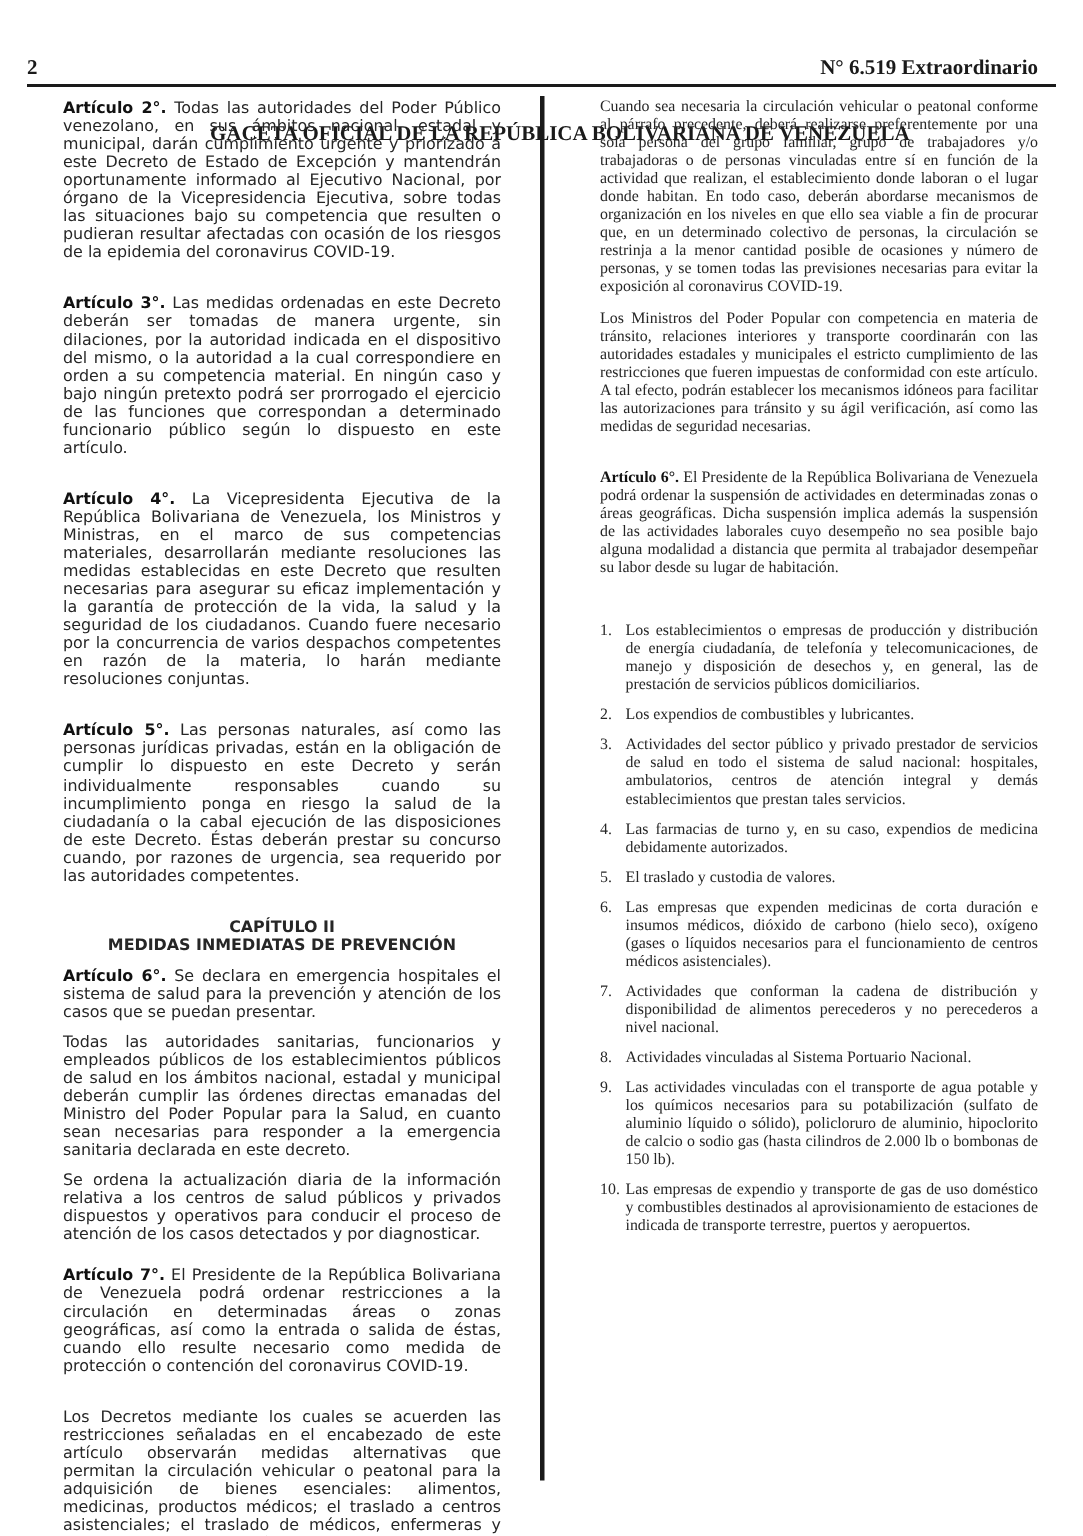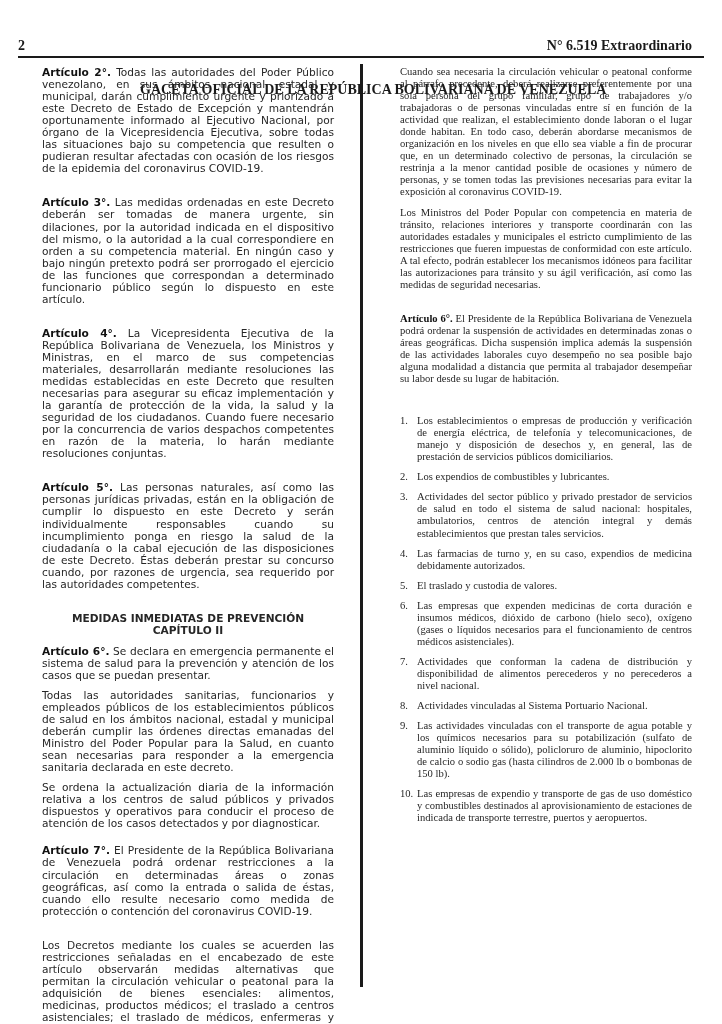--- a/index.html
+++ b/index.html
@@ -38,45 +38,45 @@
 <div class="col left">
   <p><b>Artículo 2°.</b><span> Todas las autoridades del Poder Público venezolano, en sus ámbitos nacional, estadal y municipal, darán cumplimiento urgente y priorizado a este Decreto de Estado de Excepción y mantendrán oportunamente informado al Ejecutivo Nacional, por órgano de la Vicepresidencia Ejecutiva, sobre todas las situaciones bajo su competencia que resulten o pudieran resultar afectadas con ocasión de los riesgos de la epidemia del coronavirus COVID-19.</span></p>
   <div class="gap-l"></div>
   <p><b>Artículo 3°.</b><span> Las medidas ordenadas en este Decreto deberán ser tomadas de manera urgente, sin dilaciones, por la autoridad indicada en el dispositivo del mismo, o la autoridad a la cual correspondiere en orden a su competencia material. En ningún caso y bajo ningún pretexto podrá ser prorrogado el ejercicio de las funciones que correspondan a determinado funcionario público según lo dispuesto en este artículo.</span></p>
   <div class="gap-l"></div>
   <p><b>Artículo 4°.</b><span> La Vicepresidenta Ejecutiva de la República Bolivariana de Venezuela, los Ministros y Ministras, en el marco de sus competencias materiales, desarrollarán mediante resoluciones las medidas establecidas en este Decreto que resulten necesarias para asegurar su eficaz implementación y la garantía de protección de la vida, la salud y la seguridad de los ciudadanos. Cuando fuere necesario por la concurrencia de varios despachos competentes en razón de la materia, lo harán mediante resoluciones conjuntas.</span></p>
   <div class="gap-l"></div>
   <p><b>Artículo 5°.</b><span> Las personas naturales, así como las personas jurídicas privadas, están en la obligación de cumplir lo dispuesto en este Decreto y serán individualmente responsables cuando su incumplimiento ponga en riesgo la salud de la ciudadanía o la cabal ejecución de las disposiciones de este Decreto. Éstas deberán prestar su concurso cuando, por razones de urgencia, sea requerido por las autoridades competentes.</span></p>
   <div class="gap-l"></div>
   <div class="chapter">
+    <div>CAPÍTULO II</div>
     <div>MEDIDAS INMEDIATAS DE PREVENCIÓN</div>
-    <div>CAPÍTULO II</div>
   </div>
   <div class="gap-s"></div>
-  <p><b>Artículo 6°.</b><span> Se declara en emergencia permanente el sistema de salud para la prevención y atención de los casos que se puedan presentar.</span></p>
+  <p><b>Artículo 6°.</b><span> Se declara en emergencia hospitales el sistema de salud para la prevención y atención de los casos que se puedan presentar.</span></p>
   <div class="gap-s"></div>
   <p>Todas las autoridades sanitarias, funcionarios y empleados públicos de los establecimientos públicos de salud en los ámbitos nacional, estadal y municipal deberán cumplir las órdenes directas emanadas del Ministro del Poder Popular para la Salud, en cuanto sean necesarias para responder a la emergencia sanitaria declarada en este decreto.</p>
   <div class="gap-s"></div>
   <p>Se ordena la actualización diaria de la información relativa a los centros de salud públicos y privados dispuestos y operativos para conducir el proceso de atención de los casos detectados y por diagnosticar.</p>
   <div class="gap-m"></div>
   <p><b>Artículo 7°.</b><span> El Presidente de la República Bolivariana de Venezuela podrá ordenar restricciones a la circulación en determinadas áreas o zonas geográficas, así como la entrada o salida de éstas, cuando ello resulte necesario como medida de protección o contención del coronavirus COVID-19.</span></p>
   <div class="gap-l"></div>
   <p>Los Decretos mediante los cuales se acuerden las restricciones señaladas en el encabezado de este artículo observarán medidas alternativas que permitan la circulación vehicular o peatonal para la adquisición de bienes esenciales: alimentos, medicinas, productos médicos; el traslado a centros asistenciales; el traslado de médicos, enfermeras y otros trabajadores de los servicios de salud; los traslados y desplazamientos de vehículos y personas con ocasión de las actividades que no pueden ser objeto de suspensión de conformidad con la normativa vigente, así como el establecimiento de corredores sanitarios, cuando ello fuere necesario.</p>
 </div>
 
 <div class="col right">
   <p>Cuando sea necesaria la circulación vehicular o peatonal conforme al párrafo precedente, deberá realizarse preferentemente por una sola persona del grupo familiar, grupo de trabajadores y/o trabajadoras o de personas vinculadas entre sí en función de la actividad que realizan, el establecimiento donde laboran o el lugar donde habitan. En todo caso, deberán abordarse mecanismos de organización en los niveles en que ello sea viable a fin de procurar que, en un determinado colectivo de personas, la circulación se restrinja a la menor cantidad posible de ocasiones y número de personas, y se tomen todas las previsiones necesarias para evitar la exposición al coronavirus COVID-19.</p>
   <div class="gap-s"></div>
   <p>Los Ministros del Poder Popular con competencia en materia de tránsito, relaciones interiores y transporte coordinarán con las autoridades estadales y municipales el estricto cumplimiento de las restricciones que fueren impuestas de conformidad con este artículo. A tal efecto, podrán establecer los mecanismos idóneos para facilitar las autorizaciones para tránsito y su ágil verificación, así como las medidas de seguridad necesarias.</p>
   <div class="gap-l"></div>
   <p><b>Artículo 6°.</b><span> El Presidente de la República Bolivariana de Venezuela podrá ordenar la suspensión de actividades en determinadas zonas o áreas geográficas. Dicha suspensión implica además la suspensión de las actividades laborales cuyo desempeño no sea posible bajo alguna modalidad a distancia que permita al trabajador desempeñar su labor desde su lugar de habitación.</span></p>
   <div class="gap-l"></div>
   <div class="gap-s"></div>
   <ol id="exemption-list">
-      <li><span class="n">1.</span><span>Los establecimientos o empresas de producción y verificación de energía eléctrica, de telefonía y telecomunicaciones, de manejo y disposición de desechos y, en general, las de prestación de servicios públicos domiciliarios.</span></li>
+      <li><span class="n">1.</span><span>Los establecimientos o empresas de producción y distribución de energía ciudadanía, de telefonía y telecomunicaciones, de manejo y disposición de desechos y, en general, las de prestación de servicios públicos domiciliarios.</span></li>
       <li><span class="n">2.</span><span>Los expendios de combustibles y lubricantes.</span></li>
       <li><span class="n">3.</span><span>Actividades del sector público y privado prestador de servicios de salud en todo el sistema de salud nacional: hospitales, ambulatorios, centros de atención integral y demás establecimientos que prestan tales servicios.</span></li>
       <li><span class="n">4.</span><span>Las farmacias de turno y, en su caso, expendios de medicina debidamente autorizados.</span></li>
       <li><span class="n">5.</span><span>El traslado y custodia de valores.</span></li>
       <li><span class="n">6.</span><span>Las empresas que expenden medicinas de corta duración e insumos médicos, dióxido de carbono (hielo seco), oxígeno (gases o líquidos necesarios para el funcionamiento de centros médicos asistenciales).</span></li>
       <li><span class="n">7.</span><span>Actividades que conforman la cadena de distribución y disponibilidad de alimentos perecederos y no perecederos a nivel nacional.</span></li>
       <li><span class="n">8.</span><span>Actividades vinculadas al Sistema Portuario Nacional.</span></li>
       <li><span class="n">9.</span><span>Las actividades vinculadas con el transporte de agua potable y los químicos necesarios para su potabilización (sulfato de aluminio líquido o sólido), policloruro de aluminio, hipoclorito de calcio o sodio gas (hasta cilindros de 2.000 lb o bombonas de 150 lb).</span></li>
       <li><span class="n">10.</span><span>Las empresas de expendio y transporte de gas de uso doméstico y combustibles destinados al aprovisionamiento de estaciones de indicada de transporte terrestre, puertos y aeropuertos.</span></li>
     </ol>

